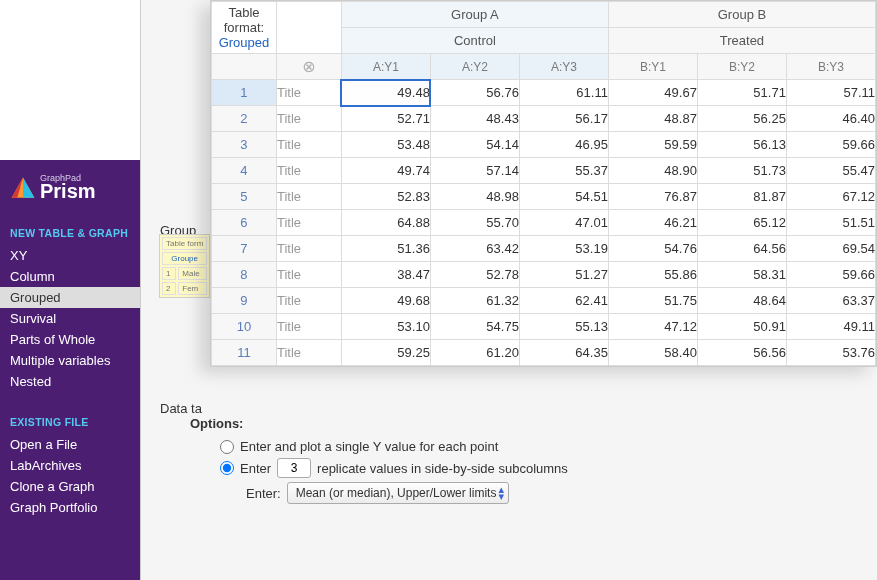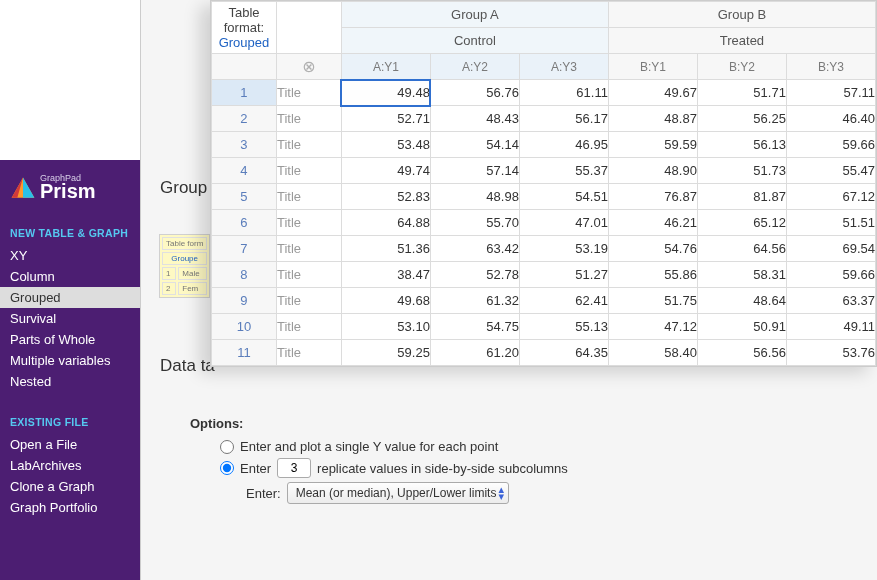--- a/index.html
+++ b/index.html
@@ -9,21 +9,21 @@
   .logo { display:flex; align-items:center; gap:4px; padding: 0 10px 22px 10px; }
   .logo svg { width:26px; height:26px; }
   .logo .brand-small { font-size:9px; line-height:1; color:#d9cfe8; display:block; margin-bottom:-2px; }
   .logo .brand-big { font-size:20px; font-weight:600; line-height:1; }
   .section-head { text-transform:uppercase; font-size:10.5px; font-weight:700; color:#55c8f0; padding:4px 10px 6px 10px; letter-spacing:.3px; }
   .side-item { display:block; padding:3px 10px 3px 10px; cursor:pointer; }
   .side-item.selected { background:#ddd; color:#333; position:relative; }
   .side-gap { height: 20px; }
   
   .dialog-bg { position:absolute; left:140px; top:0; right:0; bottom:0; background:#f5f5f5; border-left:1px solid #ccc; }
-  .dialog-section-label { position:absolute; font-size:17px; color:#333; }
+  .dialog-section-label { position:absolute; font-size:13px; color:#333;margin-top:45px; }
   .mini-table { position:absolute; left:159px; top:234px; font-size:8px; color:#777; border:1px solid #d0d0d0; background:#fef9c3; }
   .mini-table th, .mini-table td { border:1px solid #e0e0e0; padding:1px 3px; font-weight:normal; }
   .options { position:absolute; left:190px; top:416px; font-size:13px; }
   .options .heading { font-weight:700; margin-bottom:8px; }
   .options label { display:flex; align-items:center; gap:6px; margin:4px 0 4px 30px; }
   input[type=radio] { width:14px; height:14px; }
   .num-in { width:34px; height:20px; border:1px solid #aaa; border-radius:3px; text-align:center; font-size:12px; }
   .sel { display:inline-flex; align-items:center; border:1px solid #aaa; border-radius:3px; background:linear-gradient(#fefefe,#ececec); height:22px; padding:0 4px 0 8px; font-size:12px; gap:2px; }
   .sel .chev { color:#3b63d8; font-size:11px; line-height:0.6; }
   

